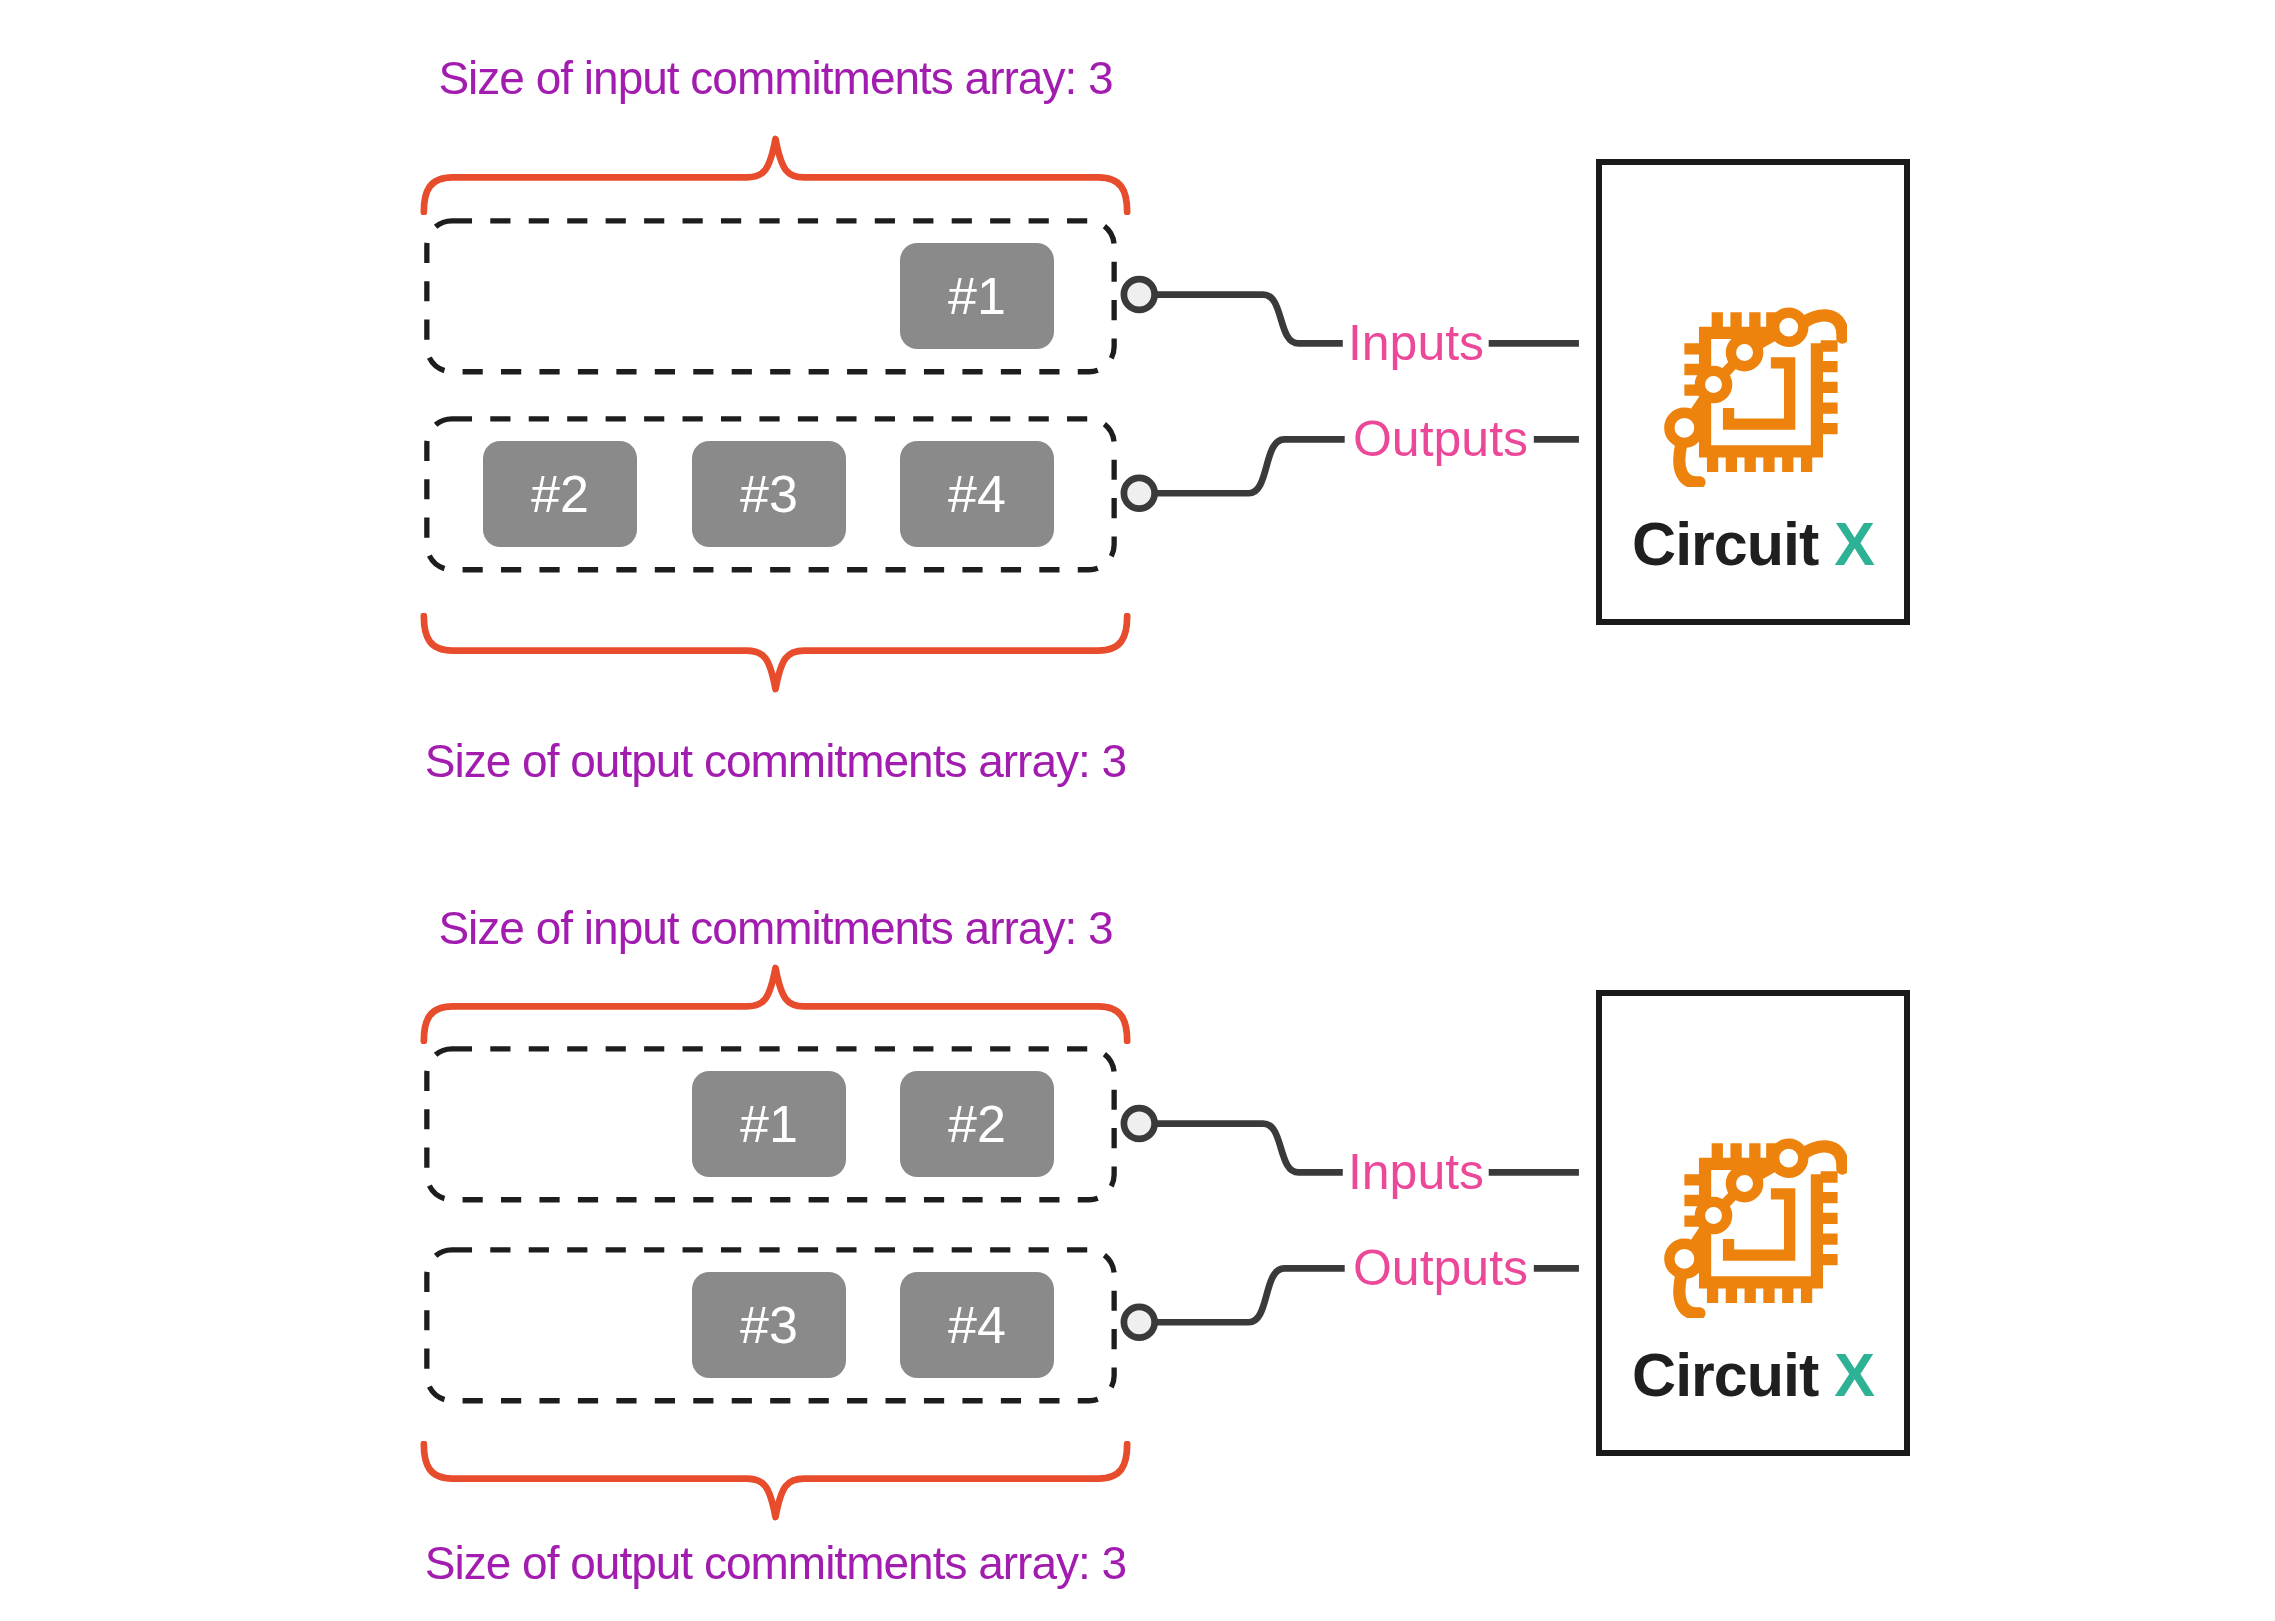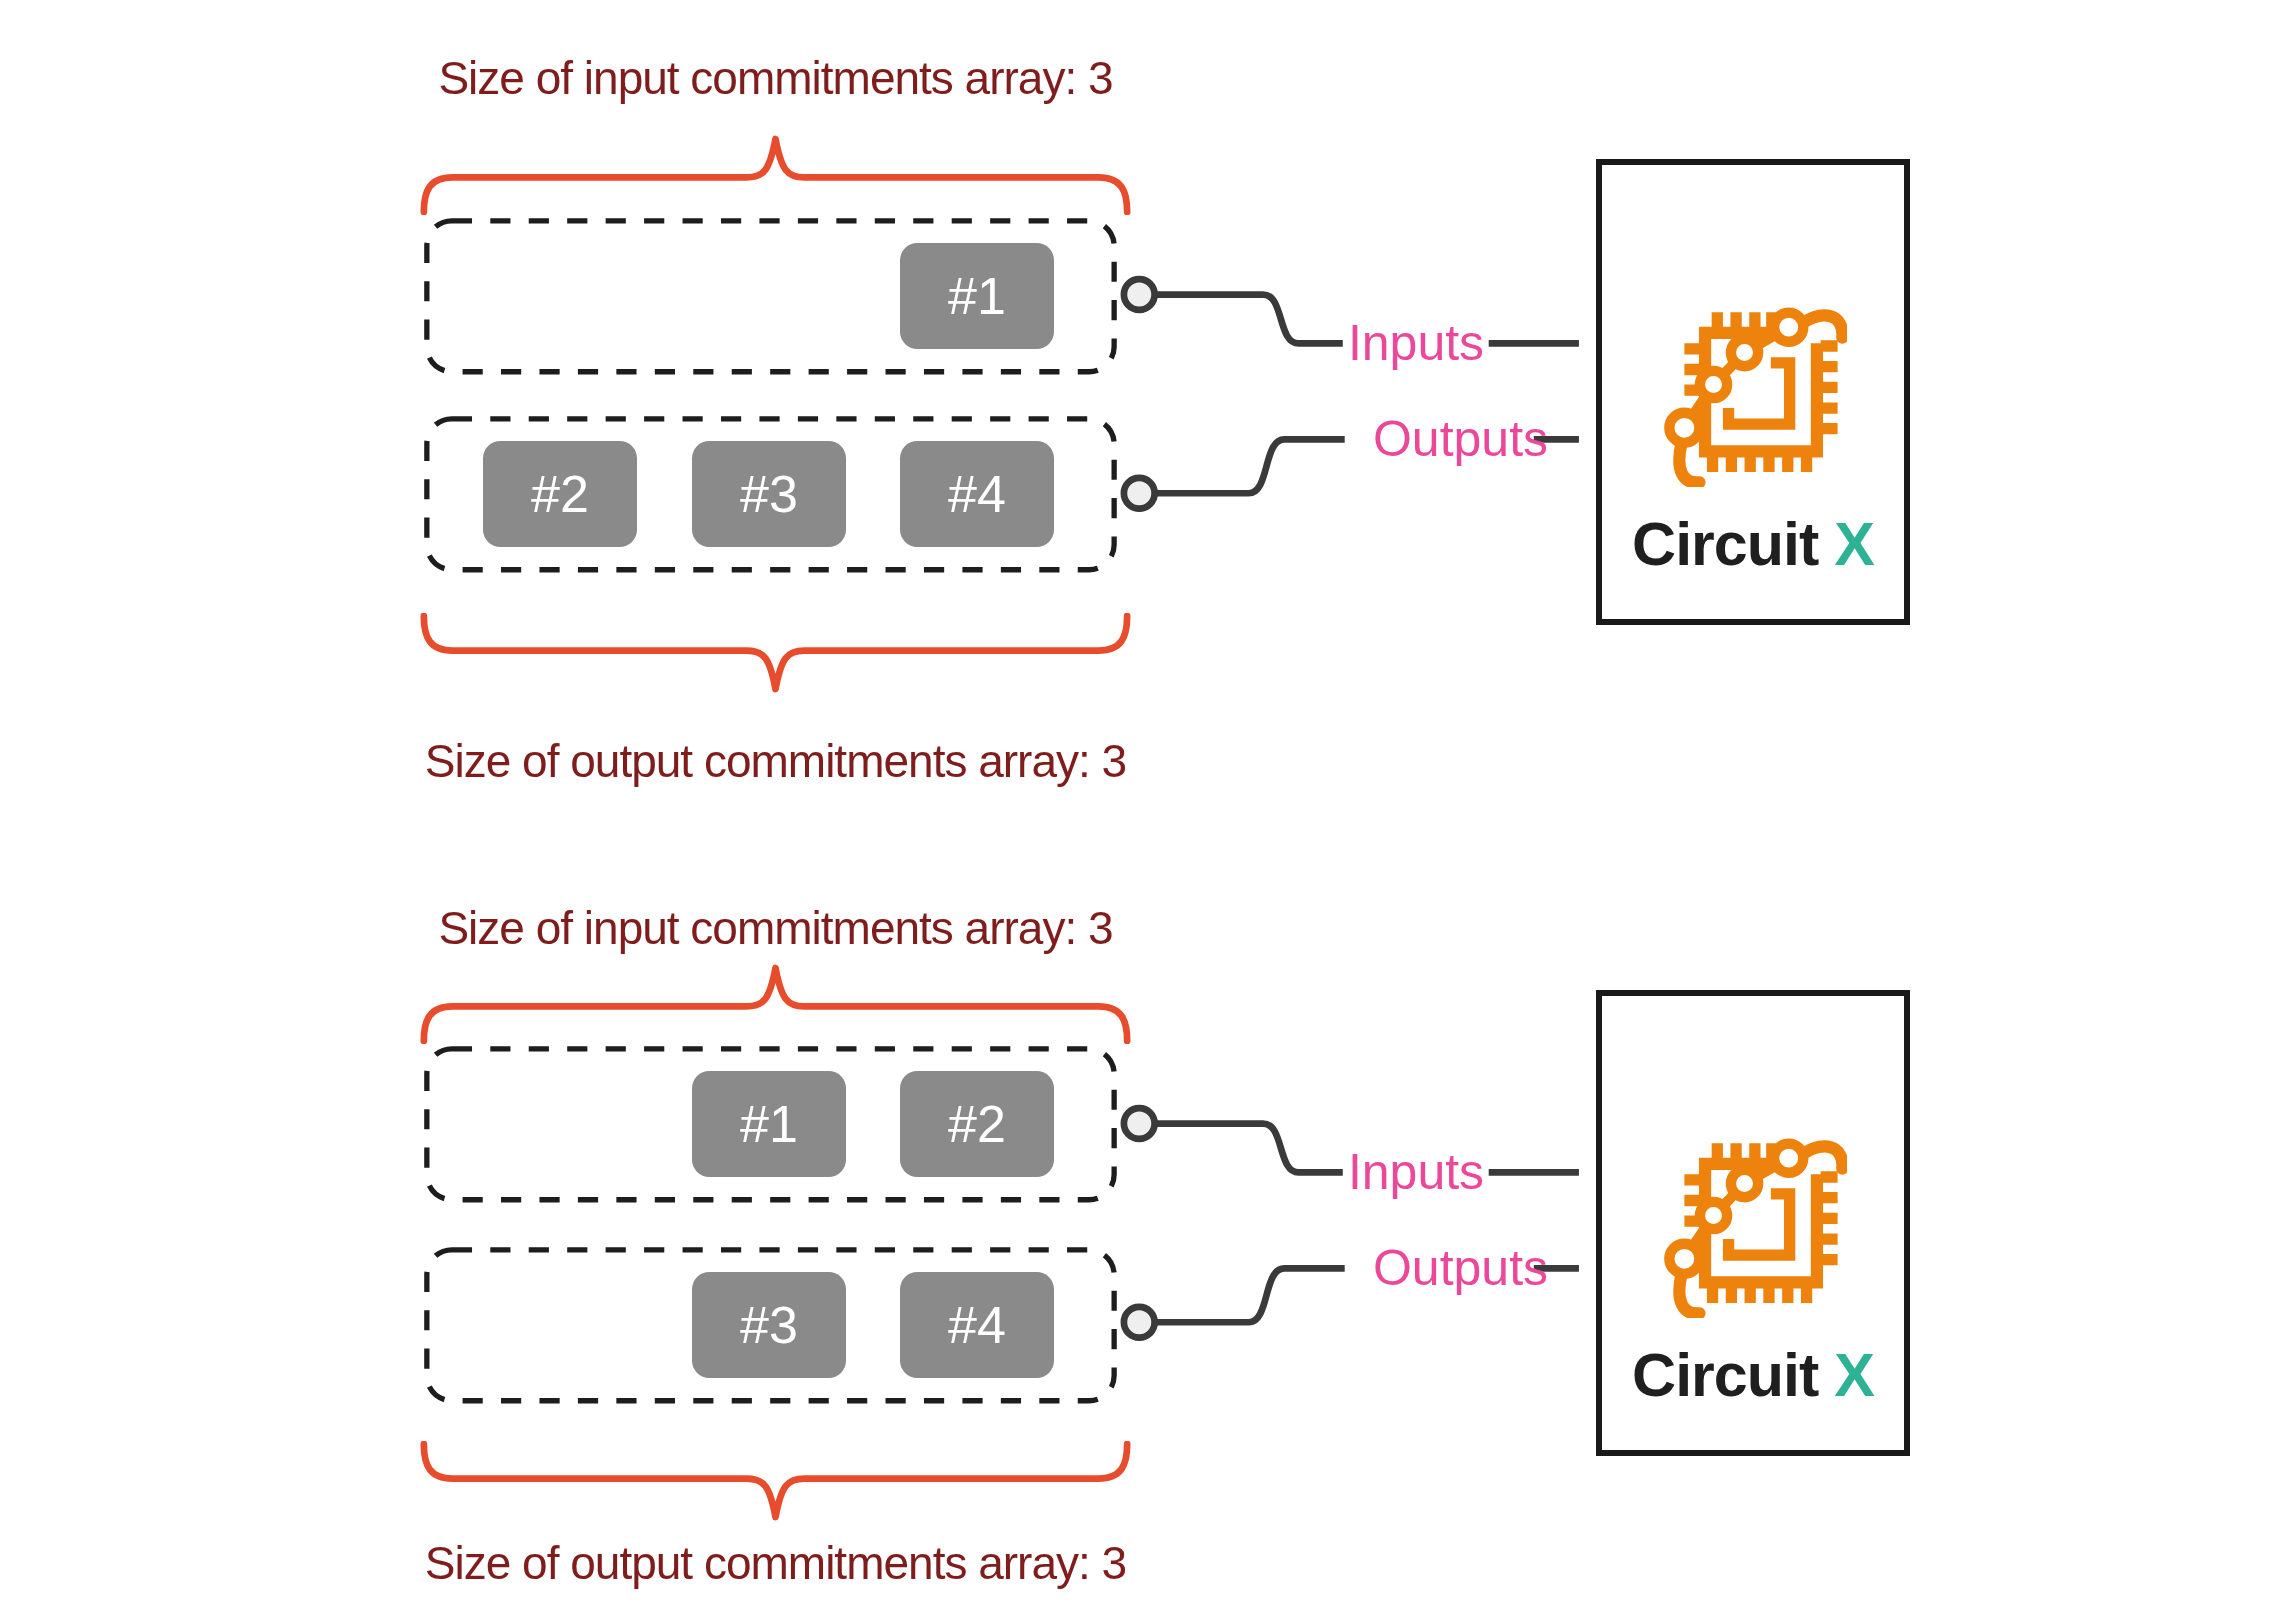--- a/index.html
+++ b/index.html
@@ -7,21 +7,21 @@
     position:relative;
     width:2276px;height:1622px;
     background:#ffffff;
     font-family:"Liberation Sans","DejaVu Sans",sans-serif;
     overflow:hidden;
   }
 
   
   .size-label{
     position:absolute;
-    color:#7f1d1d;
+    color:#a21caf;
     font-size:46px;
     letter-spacing:-1px;
     text-align:center;
     white-space:nowrap;
     line-height:56px;
   }
 
   
   .row{position:absolute;width:695px;height:159px;}
   .row svg{position:absolute;inset:0;}
@@ -47,21 +47,21 @@
   
   .wire-label{
     position:absolute;
     color:#ec4899;
     font-size:50px;
     line-height:61px;
     text-align:center;
     white-space:nowrap;
   }
   .inputs-label{left:1343px;width:146px;}
-  .outputs-label{left:1347px;width:187px;margin-left:20px;}
+  .outputs-label{left:1347px;width:187px;}
 
   
   .circuit-box{
     position:absolute;
     left:1596px;width:314px;height:466px;
     background:#ffffff;
     border:6.7px solid #1A1A1A;
     box-sizing:border-box;
   }
   .chip-icon{

